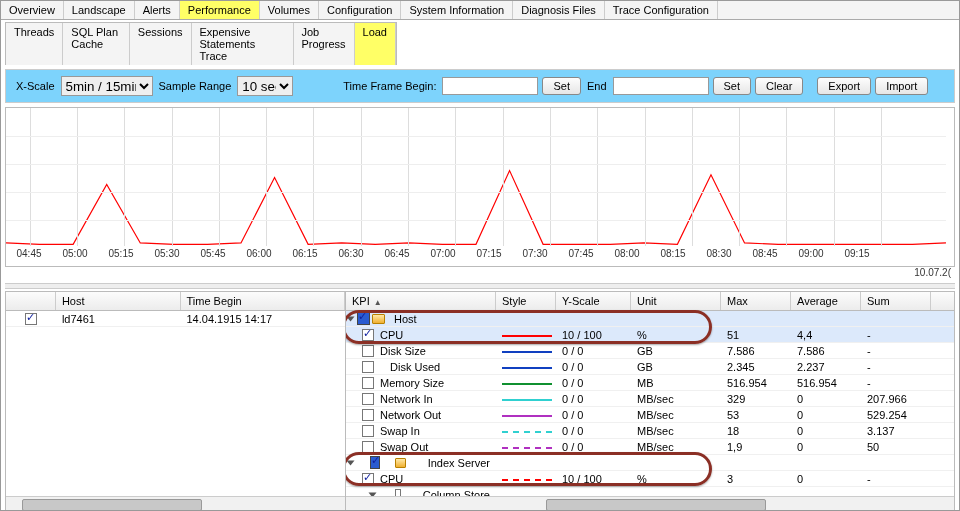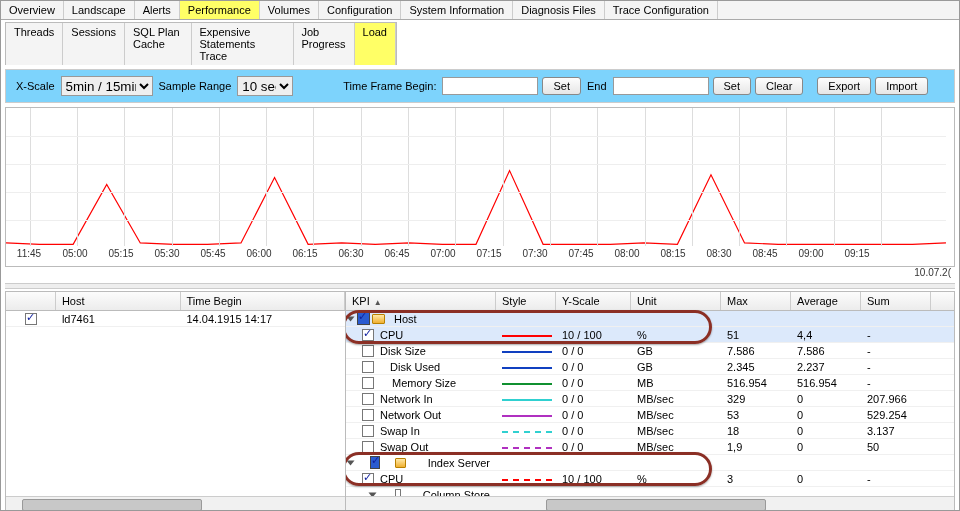--- a/index.html
+++ b/index.html
@@ -52,22 +52,22 @@
       <div class="tab">Alerts</div>
       <div class="tab active">Performance</div>
       <div class="tab">Volumes</div>
       <div class="tab">Configuration</div>
       <div class="tab">System Information</div>
       <div class="tab">Diagnosis Files</div>
       <div class="tab">Trace Configuration</div>
     </div>
   <div class="tabrow" id="stabs" style="border-top:none;margin-top:2px;width:392px;margin-left:4px;border:1px solid #bbb;border-bottom:none;">
       <div class="tab">Threads</div>
+      <div class="tab">SQL Plan Cache</div>
       <div class="tab">Sessions</div>
-      <div class="tab">SQL Plan Cache</div>
       <div class="tab">Expensive Statements Trace</div>
       <div class="tab">Job Progress</div>
       <div class="tab active">Load</div>
     </div>
 
   <div class="toolbar">
     <span class="lbl">X-Scale</span>
     <select style="width:92px"><option>5min / 15min</option></select>
     <span class="lbl">Sample Range</span>
     <select style="width:56px"><option>10 sec</option></select>
@@ -82,21 +82,21 @@
     <span style="flex:0 0 6px"></span>
     <span class="btn">Export</span>
     <span class="btn">Import</span>
   </div>
 
   <div class="chart-area" id="chart">
     <svg class="chartline" id="chartsvg" preserveAspectRatio="none" viewBox="0 0 946 140">
         <polyline points="0,135.8 33.785714285714285,137.2 67.57142857142857,137.2 101.35714285714286,77 135.14285714285714,135.8 168.92857142857142,137.2 202.71428571428572,137.2 236.5,135.8 270.2857142857143,70 304.07142857142856,137.2 337.85714285714283,135.8 371.64285714285717,137.2 405.42857142857144,135.8 439.2142857142857,137.2 473,137.2 506.7857142857143,63 540.5714285714286,137.2 574.3571428571429,137.2 608.1428571428571,137.2 641.9285714285714,135.8 675.7142857142857,137.2 709.5,67.2 743.2857142857143,135.8 777.0714285714286,137.2 810.8571428571429,137.2 844.6428571428571,137.2 878.4285714285714,137.2 912.2142857142857,137.2 946,135.8 " fill="none" stroke="#ff0000" stroke-width="1.2"></polyline>
       </svg>
     <div class="xaxis" id="xaxis">
-        <span>11:45</span>
+        <span>04:45</span>
         <span>05:00</span>
         <span>05:15</span>
         <span>05:30</span>
         <span>05:45</span>
         <span>06:00</span>
         <span>06:15</span>
         <span>06:30</span>
         <span>06:45</span>
         <span>07:00</span>
         <span>07:15</span>
@@ -214,21 +214,21 @@
             <div class="cell" style="width: 60px;"><span class="styleline" style="border-color: rgb(16, 64, 192);"></span></div>
             <div class="cell" style="width: 75px;">0 / 0</div>
             <div class="cell" style="width: 90px;">GB</div>
             <div class="cell" style="width: 70px;">2.345</div>
             <div class="cell" style="width: 70px;">2.237</div>
             <div class="cell" style="width: 70px;">-</div>
           </div>
           <div class="row">
             <div class="cell" style="width: 150px; display: flex; align-items: center; gap: 2px; padding-left: 16px;">
               <span class="cb"></span>
-              <span style="margin-left: 16px; text-align: right;">Memory Size</span>
+              <span style="margin-left: 4px; text-align: right;">Memory Size</span>
             </div>
             <div class="cell" style="width: 60px;"><span class="styleline" style="border-color: rgb(16, 144, 48);"></span></div>
             <div class="cell" style="width: 75px;">0 / 0</div>
             <div class="cell" style="width: 90px;">MB</div>
             <div class="cell" style="width: 70px;">516.954</div>
             <div class="cell" style="width: 70px;">516.954</div>
             <div class="cell" style="width: 70px;">-</div>
           </div>
           <div class="row">
             <div class="cell" style="width: 150px; display: flex; align-items: center; gap: 2px; padding-left: 16px;">

